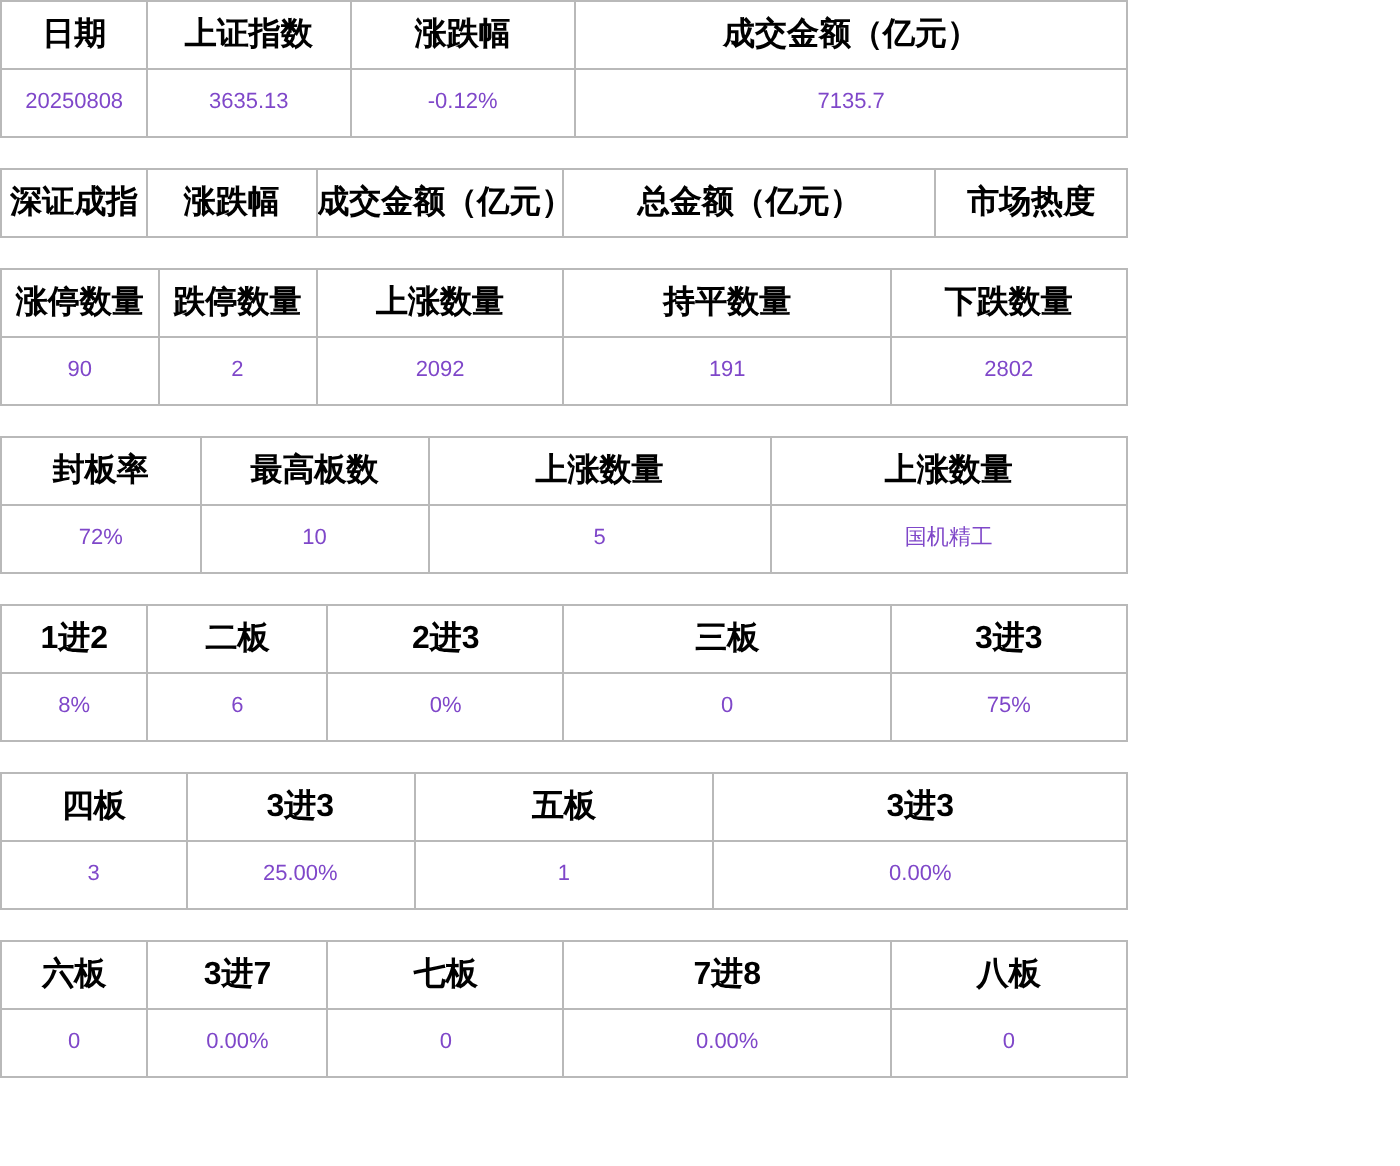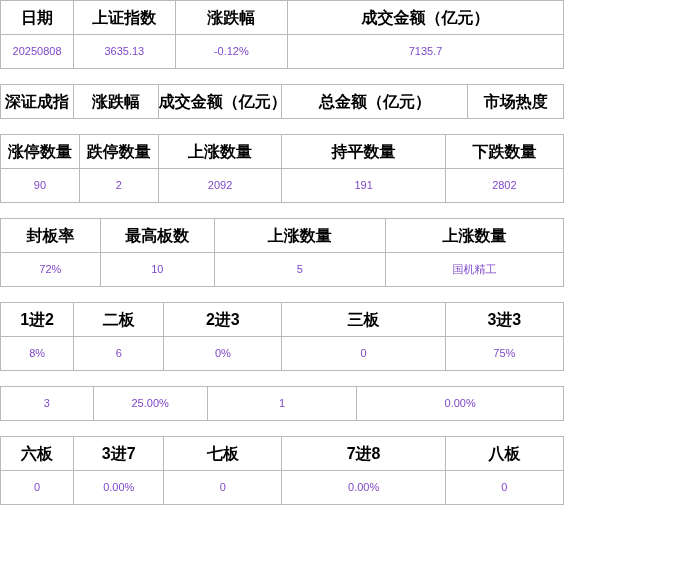--- a/index.html
+++ b/index.html
@@ -182,20 +182,26 @@
   <div class="gap"></div>
 
   <table class="block">
     <colgroup>
       <col style="width:13%">
         <col style="width:16%">
         <col style="width:21%">
         <col style="width:29%">
     </colgroup>
     <tbody>
+        <tr>
+      <td class="head">四板</td>
+      <td class="head">3进3</td>
+      <td class="head">五板</td>
+      <td class="head">3进3</td>
+    </tr>
     <tr>
       <td class="val">3</td>
       <td class="val">25.00%</td>
       <td class="val">1</td>
       <td class="val">0.00%</td>
     </tr>
   </tbody>
     </table>
 
   <div class="gap"></div>

